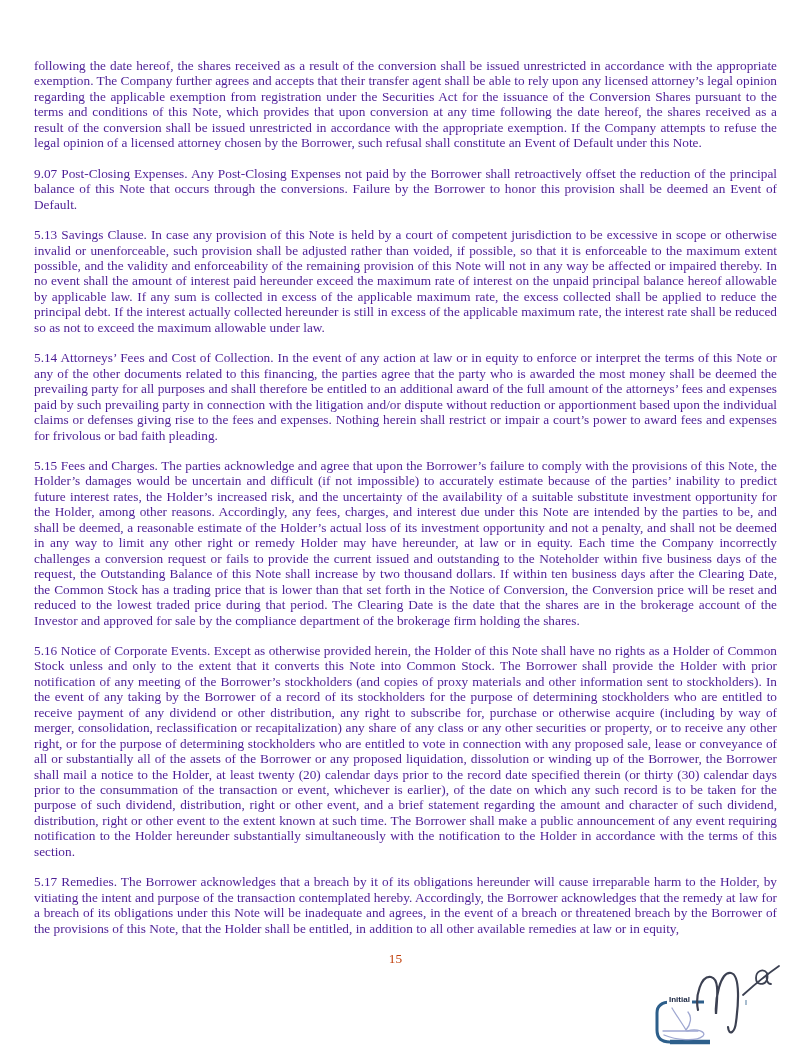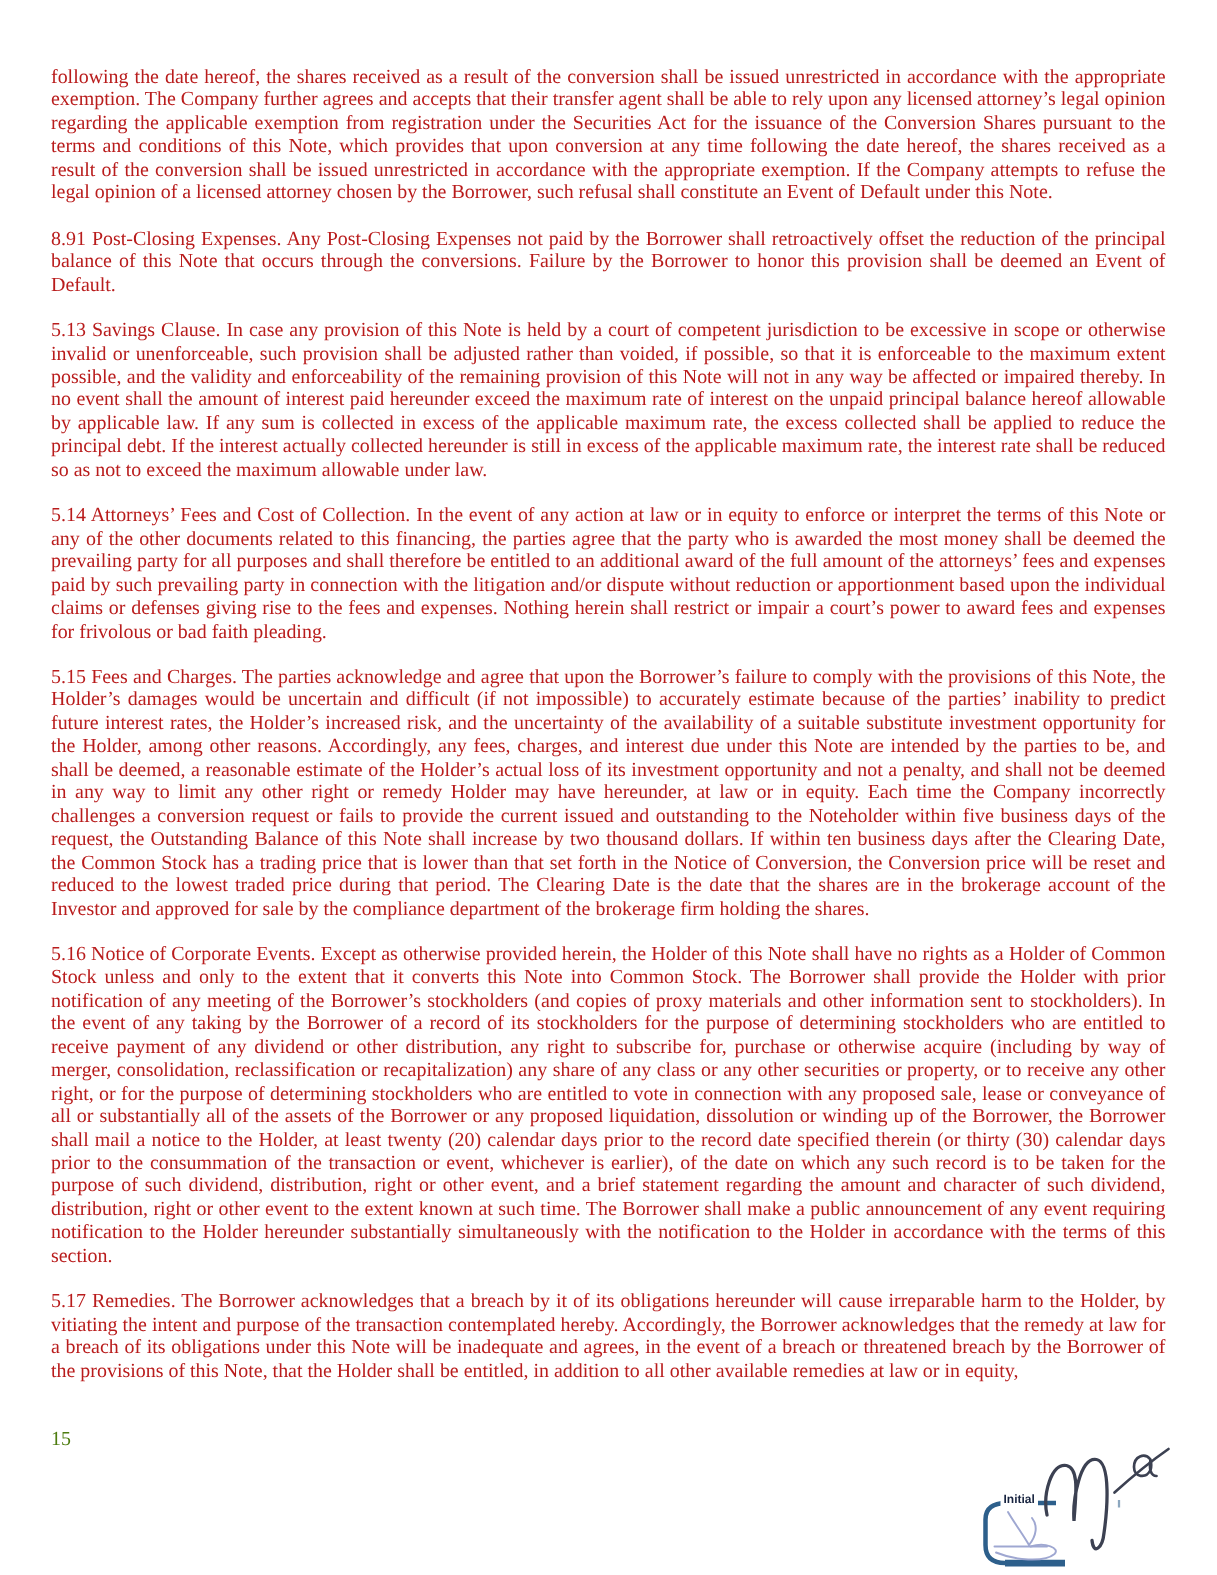--- a/index.html
+++ b/index.html
@@ -6,35 +6,35 @@
   body {
     width:811px; height:1050px;
     background:#ffffff;
     position:relative;
     font-family:"Liberation Serif", serif;
     overflow:hidden;
   }
   .page { position:absolute; inset:0; background:#ffffff; }
   .doc-body {
     position:absolute;
-    left:34px; top:43px; width:743px;
-    color:#b91c1c;
+    left:34px; top:58px; width:743px;
+    color:#4c1d95;
     font-size:13.3px;
     line-height:15.45px;
     text-align:justify;
   }
   .para { margin:0 0 15px 0; }
   .pnum { text-decoration:none; }
   .phead { }
   .page-number {
     position:absolute;
-    top:951px; left:34px; width:743px;
-    text-align:left;
+    top:951px; left:24px; width:743px;
+    text-align:center;
     font-size:13.3px;
-    color:#4d7c0f;
+    color:#c2410c;
   }
   .initial-block {
     position:absolute;
     left:640px; top:958px;
     width:171px; height:92px;
   }
   .initial-block svg { position:absolute; left:0; top:0; }
   .initial-label {
     position:absolute;
     left:27px; top:37px;
@@ -48,21 +48,21 @@
   }
 </style>
 </head>
 <body>
 
 <div class="page">
 
   <div class="doc-body" id="paragraphs">
   <p class="para"><span class="pnum"></span><span class="phead"></span><span class="ptext">following the date hereof, the shares received as a result of the conversion shall be issued unrestricted in accordance with the appropriate exemption. The Company further agrees and accepts that their transfer agent shall be able to rely upon any licensed attorney’s legal opinion regarding the applicable exemption from registration under the Securities Act for the issuance of the Conversion Shares pursuant to the terms and conditions of this Note, which provides that upon conversion at any time following the date hereof, the shares received as a result of the conversion shall be issued unrestricted in accordance with the appropriate exemption. If the Company attempts to refuse the legal opinion of a licensed attorney chosen by the Borrower, such refusal shall constitute an Event of Default under this Note.</span></p>
 
-  <p class="para"><span class="pnum">8.91 </span><span class="phead">Post-Closing Expenses</span><span class="ptext">. Any Post-Closing Expenses not paid by the Borrower shall retroactively offset the reduction of the principal balance of this Note that occurs through the conversions. Failure by the Borrower to honor this provision shall be deemed an Event of Default.</span></p>
+  <p class="para"><span class="pnum">9.07 </span><span class="phead">Post-Closing Expenses</span><span class="ptext">. Any Post-Closing Expenses not paid by the Borrower shall retroactively offset the reduction of the principal balance of this Note that occurs through the conversions. Failure by the Borrower to honor this provision shall be deemed an Event of Default.</span></p>
 
   <p class="para"><span class="pnum">5.13 </span><span class="phead">Savings Clause</span><span class="ptext">. In case any provision of this Note is held by a court of competent jurisdiction to be excessive in scope or otherwise invalid or unenforceable, such provision shall be adjusted rather than voided, if possible, so that it is enforceable to the maximum extent possible, and the validity and enforceability of the remaining provision of this Note will not in any way be affected or impaired thereby. In no event shall the amount of interest paid hereunder exceed the maximum rate of interest on the unpaid principal balance hereof allowable by applicable law. If any sum is collected in excess of the applicable maximum rate, the excess collected shall be applied to reduce the principal debt. If the interest actually collected hereunder is still in excess of the applicable maximum rate, the interest rate shall be reduced so as not to exceed the maximum allowable under law.</span></p>
 
   <p class="para"><span class="pnum">5.14 </span><span class="phead">Attorneys’ Fees and Cost of Collection</span><span class="ptext">. In the event of any action at law or in equity to enforce or interpret the terms of this Note or any of the other documents related to this financing, the parties agree that the party who is awarded the most money shall be deemed the prevailing party for all purposes and shall therefore be entitled to an additional award of the full amount of the attorneys’ fees and expenses  paid by such prevailing party in connection with the litigation and/or dispute without reduction or apportionment based upon the individual claims or defenses  giving rise to the fees and expenses.  Nothing herein shall restrict or impair a court’s power to award fees and expenses for frivolous or bad faith pleading.</span></p>
 
   <p class="para"><span class="pnum">5.15 </span><span class="phead">Fees and Charges</span><span class="ptext">. The parties acknowledge and agree that upon the Borrower’s failure to comply with the provisions of this Note, the Holder’s damages would be uncertain and difficult (if not impossible) to accurately estimate because of the parties’ inability to predict future interest rates, the Holder’s increased risk, and the uncertainty of the availability of a suitable substitute investment opportunity for the Holder, among other reasons. Accordingly, any fees, charges, and interest due under this Note are intended by the parties to be, and shall be deemed, a reasonable estimate of the Holder’s actual loss of its investment opportunity and not a penalty, and shall not be deemed in any way to limit any other right or remedy Holder may have hereunder, at law or in equity. Each time the Company incorrectly challenges a conversion request or fails to provide the current issued and outstanding to the Noteholder within five business days of the request, the Outstanding Balance of this Note shall increase by two thousand dollars. If within ten business days after the Clearing Date, the Common Stock has a trading price that is lower than that set forth in the Notice of Conversion, the Conversion price will be reset and reduced to the lowest traded price during that period. The Clearing Date is the date that the shares are in the brokerage account of the Investor and approved for sale by the compliance department of the brokerage firm holding the shares.</span></p>
 
   <p class="para"><span class="pnum">5.16 </span><span class="phead">Notice of Corporate Events</span><span class="ptext">. Except as otherwise provided herein, the Holder of this Note shall have no rights as a Holder of Common Stock unless and only to the extent that it converts this Note into Common Stock. The Borrower shall provide the Holder with prior notification of any meeting of the Borrower’s stockholders (and copies of proxy materials and other information sent to stockholders). In the event of any taking by the Borrower of a record of its stockholders for the purpose of determining stockholders who are entitled to receive payment of any dividend or other distribution, any right to subscribe for, purchase or otherwise acquire (including by way of merger, consolidation, reclassification or recapitalization) any share of any class or any other securities or property, or to receive any other right, or for the purpose of determining stockholders who are entitled to vote in connection with any proposed sale, lease or conveyance of all or substantially all of the assets of the Borrower or any proposed liquidation, dissolution or winding up of the Borrower, the Borrower shall mail a notice to the Holder, at least twenty (20) calendar days prior to the record date specified therein (or thirty (30) calendar days prior to the consummation of the transaction or event, whichever is earlier), of the date on which any such record is to be taken for the purpose of such dividend, distribution, right or other event, and a brief statement regarding the amount and character of such dividend, distribution, right or other event to the extent known at such time. The Borrower shall make a public announcement of any event requiring notification to the Holder hereunder substantially simultaneously with the notification to the Holder in accordance with the terms of this section.</span></p>
 
   <p class="para"><span class="pnum">5.17 </span><span class="phead">Remedies</span><span class="ptext">. The Borrower acknowledges that a breach by it of its obligations hereunder will cause irreparable harm to the Holder, by vitiating the intent and purpose of the transaction contemplated hereby. Accordingly, the Borrower acknowledges that the remedy at law for a breach of its obligations under this Note will be inadequate and agrees, in the event of a breach or threatened breach by the Borrower of the provisions of this Note, that the Holder shall be entitled, in addition to all other available remedies at law or in equity,</span></p>

